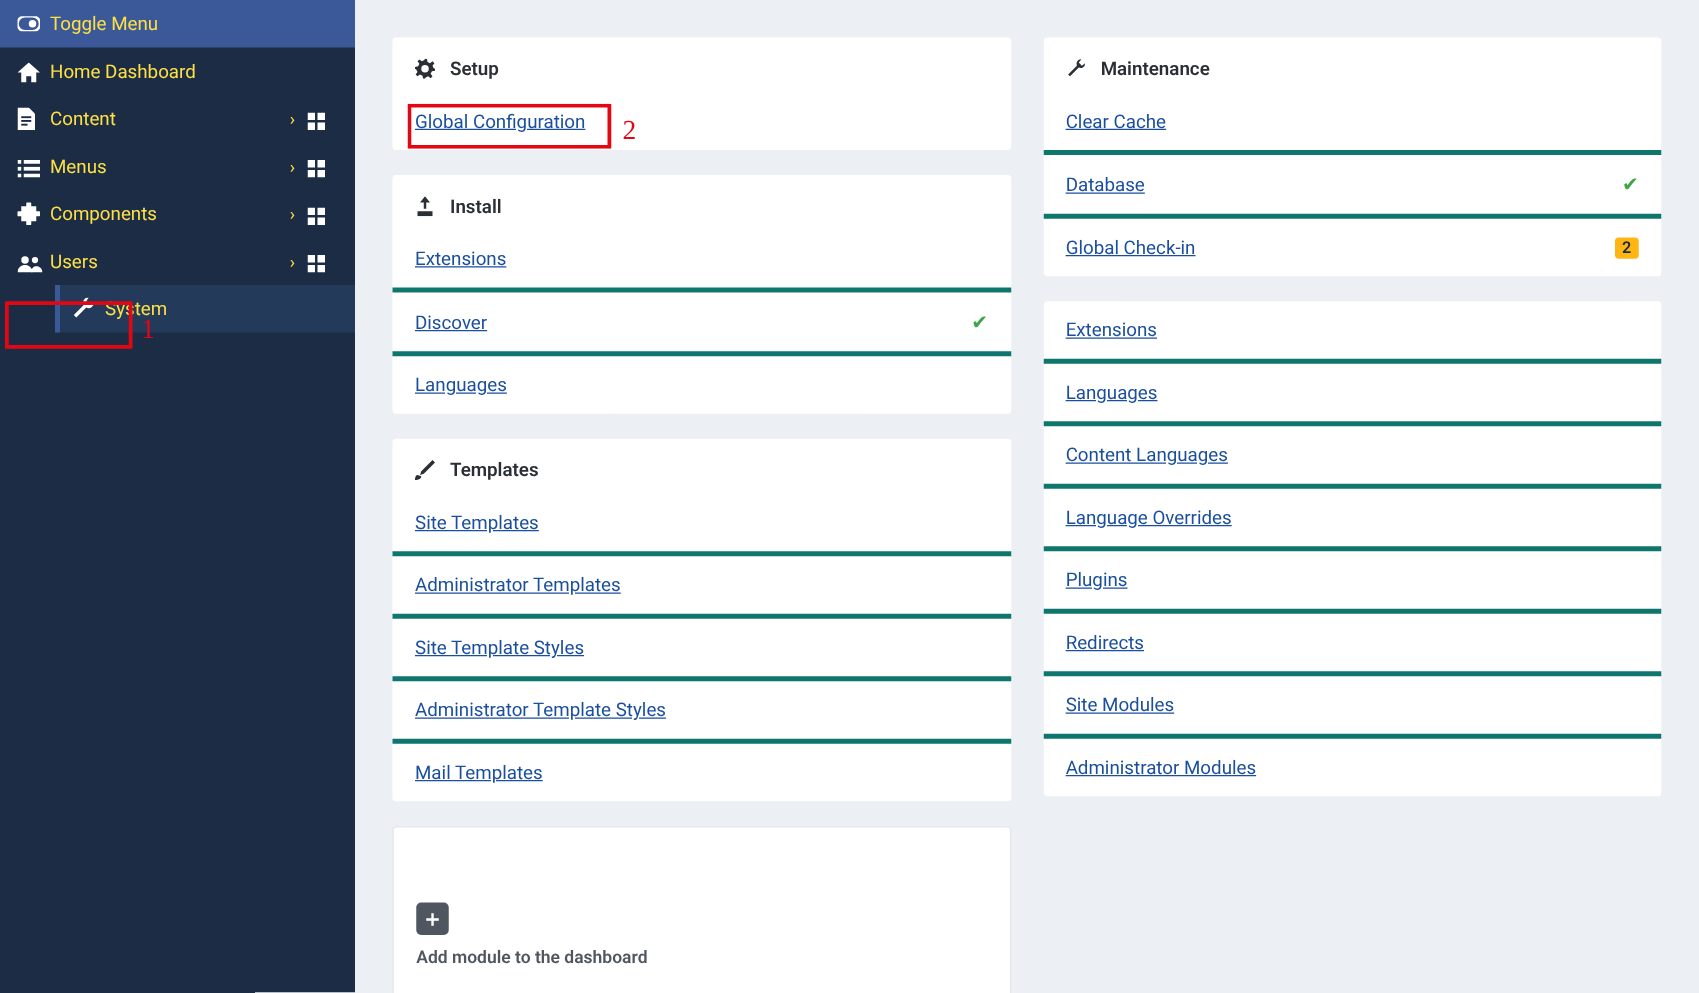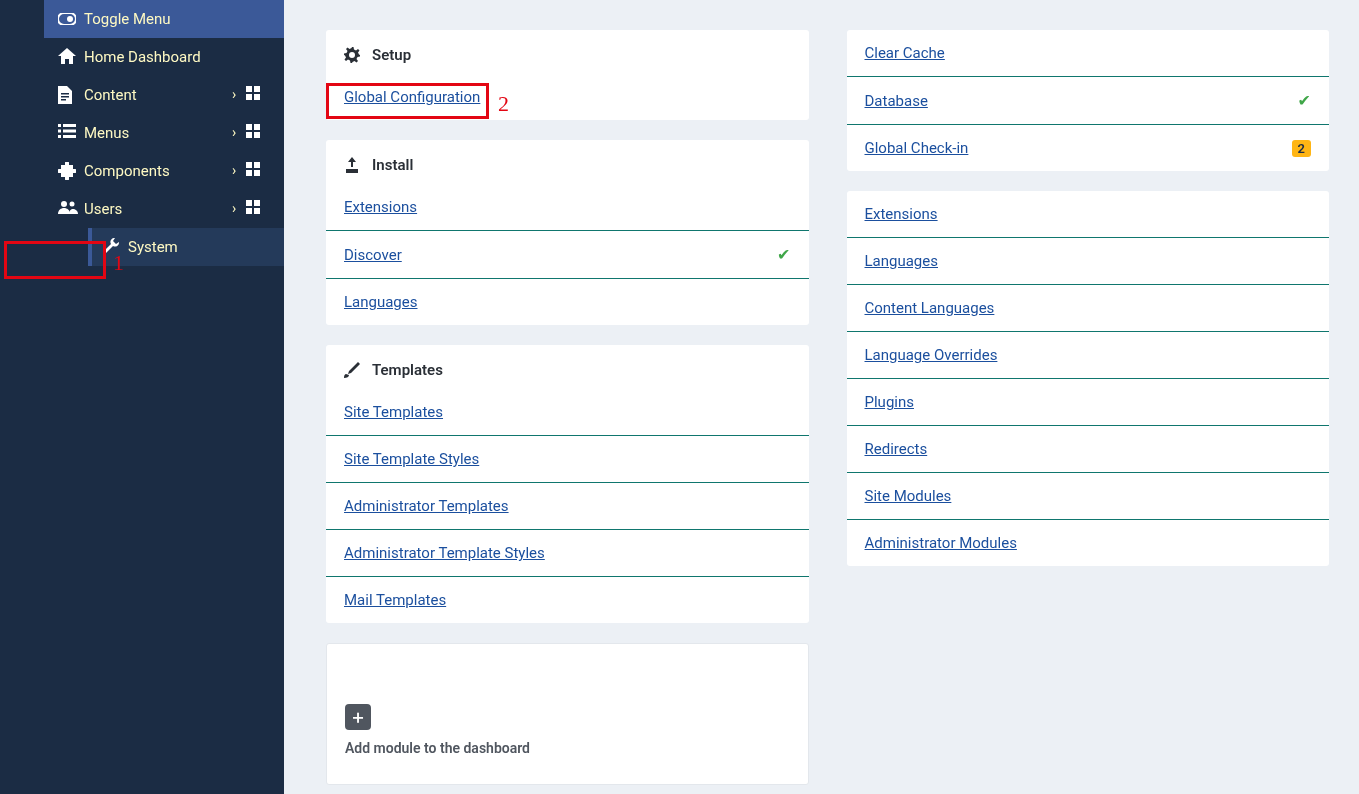--- a/index.html
+++ b/index.html
@@ -8,29 +8,28 @@
     background: #ecf0f5;
     width: 1359px;
     height: 794px;
     overflow: hidden;
     display: flex;
   }
   
   .sidebar {
     width: 284px;
     background: #1b2c44;
-    color: #fef9c3;
+    color: #fde047;
     display: flex;
     flex-direction: column;
     flex-shrink: 0;
-    padding-left: 44px;
   }
   .sidebar-item {
     display: flex;
-    align-items: flex-start;
+    align-items: flex-end;
     padding: 10px 14px;
     font-size: 15px;
     cursor: pointer;
     position: relative;
   }
   .sidebar-item .icon {
     width: 26px;
     display: inline-flex;
     align-items: center;
     justify-content: flex-start;
@@ -89,39 +88,38 @@
     padding: 30px;
     display: flex;
     gap: 26px;
     overflow: auto;
   }
   .col {
     flex: 1;
     display: flex;
     flex-direction: column;
     gap: 20px;
-    margin-left: 12px;
   }
   .card {
     background: #fff;
     border-radius: 3px;
   }
   .card-header {
     display: flex;
     align-items: center;
     padding: 16px 18px 10px 18px;
     font-weight: 600;
     font-size: 15px;
     color: #2a2f36;
     gap: 10px;
   }
   .card-header .hicon { width: 18px; display:inline-flex; }
   .card-link {
     padding: 14px 18px;
-    border-top: 1px solid #0f766e;
+    border-top: 4px solid #0f766e;
     display: flex;
     align-items: center;
     justify-content: space-between;
   }
   .card-link:first-of-type { border-top: none; }
   .card .card-header + .card-link { border-top: none; }
   .card-link a {
     color: #1b4f9e;
     text-decoration: underline;
     font-size: 15px;
@@ -330,43 +328,51 @@
           <svg width="16" height="16" viewBox="0 0 16 16" fill="#2a2f36">
               <path d="M14 0 L16 2 L7 11 L4 12 L5 9 Z M2 12 C0 12 0 16 0 16 C3 16 5 15 5 13 Z"></path>
             </svg>
         </span>
         <span>Templates</span>
       </div>
       <div class="card-link">
           <a>Site Templates</a>
         </div>
       <div class="card-link">
+          <a>Administrator Templates</a>
+        </div>
+      <div class="card-link">
           <a>Site Template Styles</a>
-        </div>
-      <div class="card-link">
-          <a>Administrator Templates</a>
         </div>
       <div class="card-link">
           <a>Administrator Template Styles</a>
         </div>
       <div class="card-link">
           <a>Mail Templates</a>
         </div>
     </div>
 
     <div class="add-module">
       <div class="plus">＋</div>
       <span>Add module to the dashboard</span>
     </div>
 
   </div>
 
   <div class="col">
 
     <div class="card">
+      <div class="card-header">
+        <span class="hicon">
+          <svg width="16" height="16" viewBox="0 0 16 16" fill="#2a2f36">
+              <path d="M15 3.5 A3.5 3.5 0 0 1 10 7 L3 14 L1.5 12.5 L8.5 5.5 A3.5 3.5 0 0 1 12 0.5 L10 3 L12.5 5.5 Z"></path>
+            </svg>
+        </span>
+        <span>Maintenance</span>
+      </div>
       <div class="card-link">
           <a>Clear Cache</a>
         </div>
       <div class="card-link">
         <a>Database</a>
         <span class="status-check">✔</span>
       </div>
       <div class="card-link">
         <a>Global Check-in</a>
         <span class="badge">2</span>

